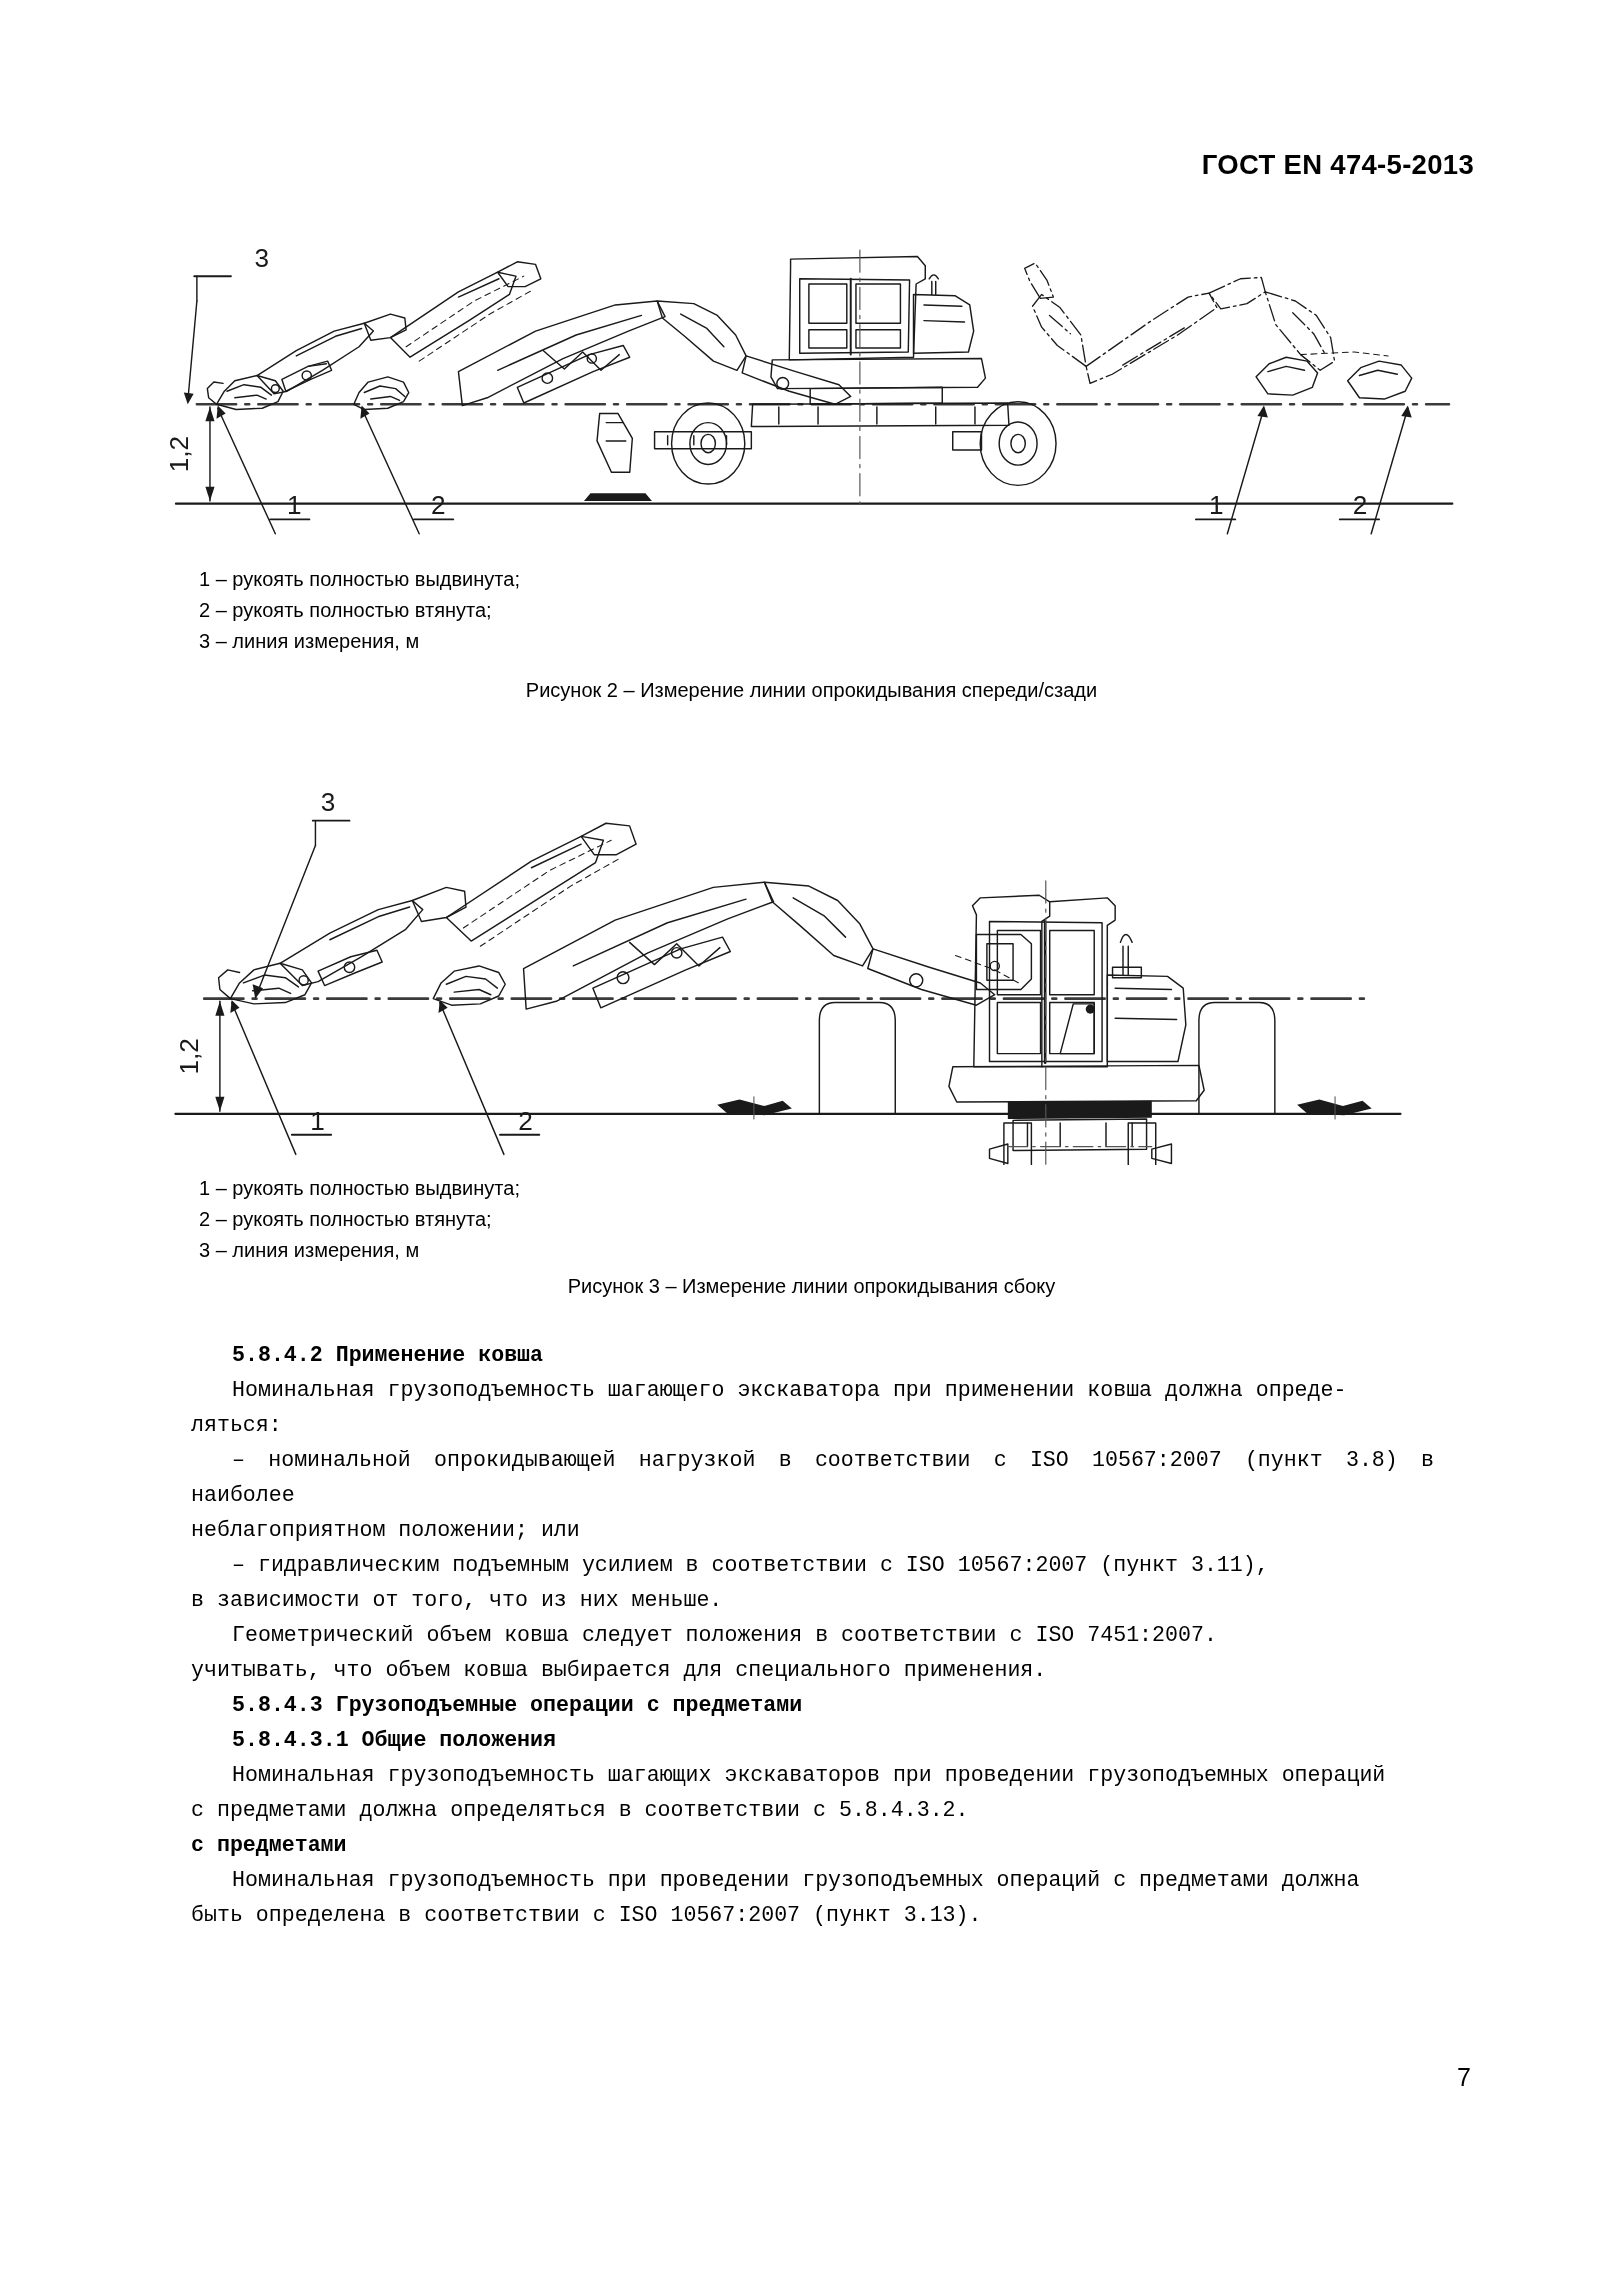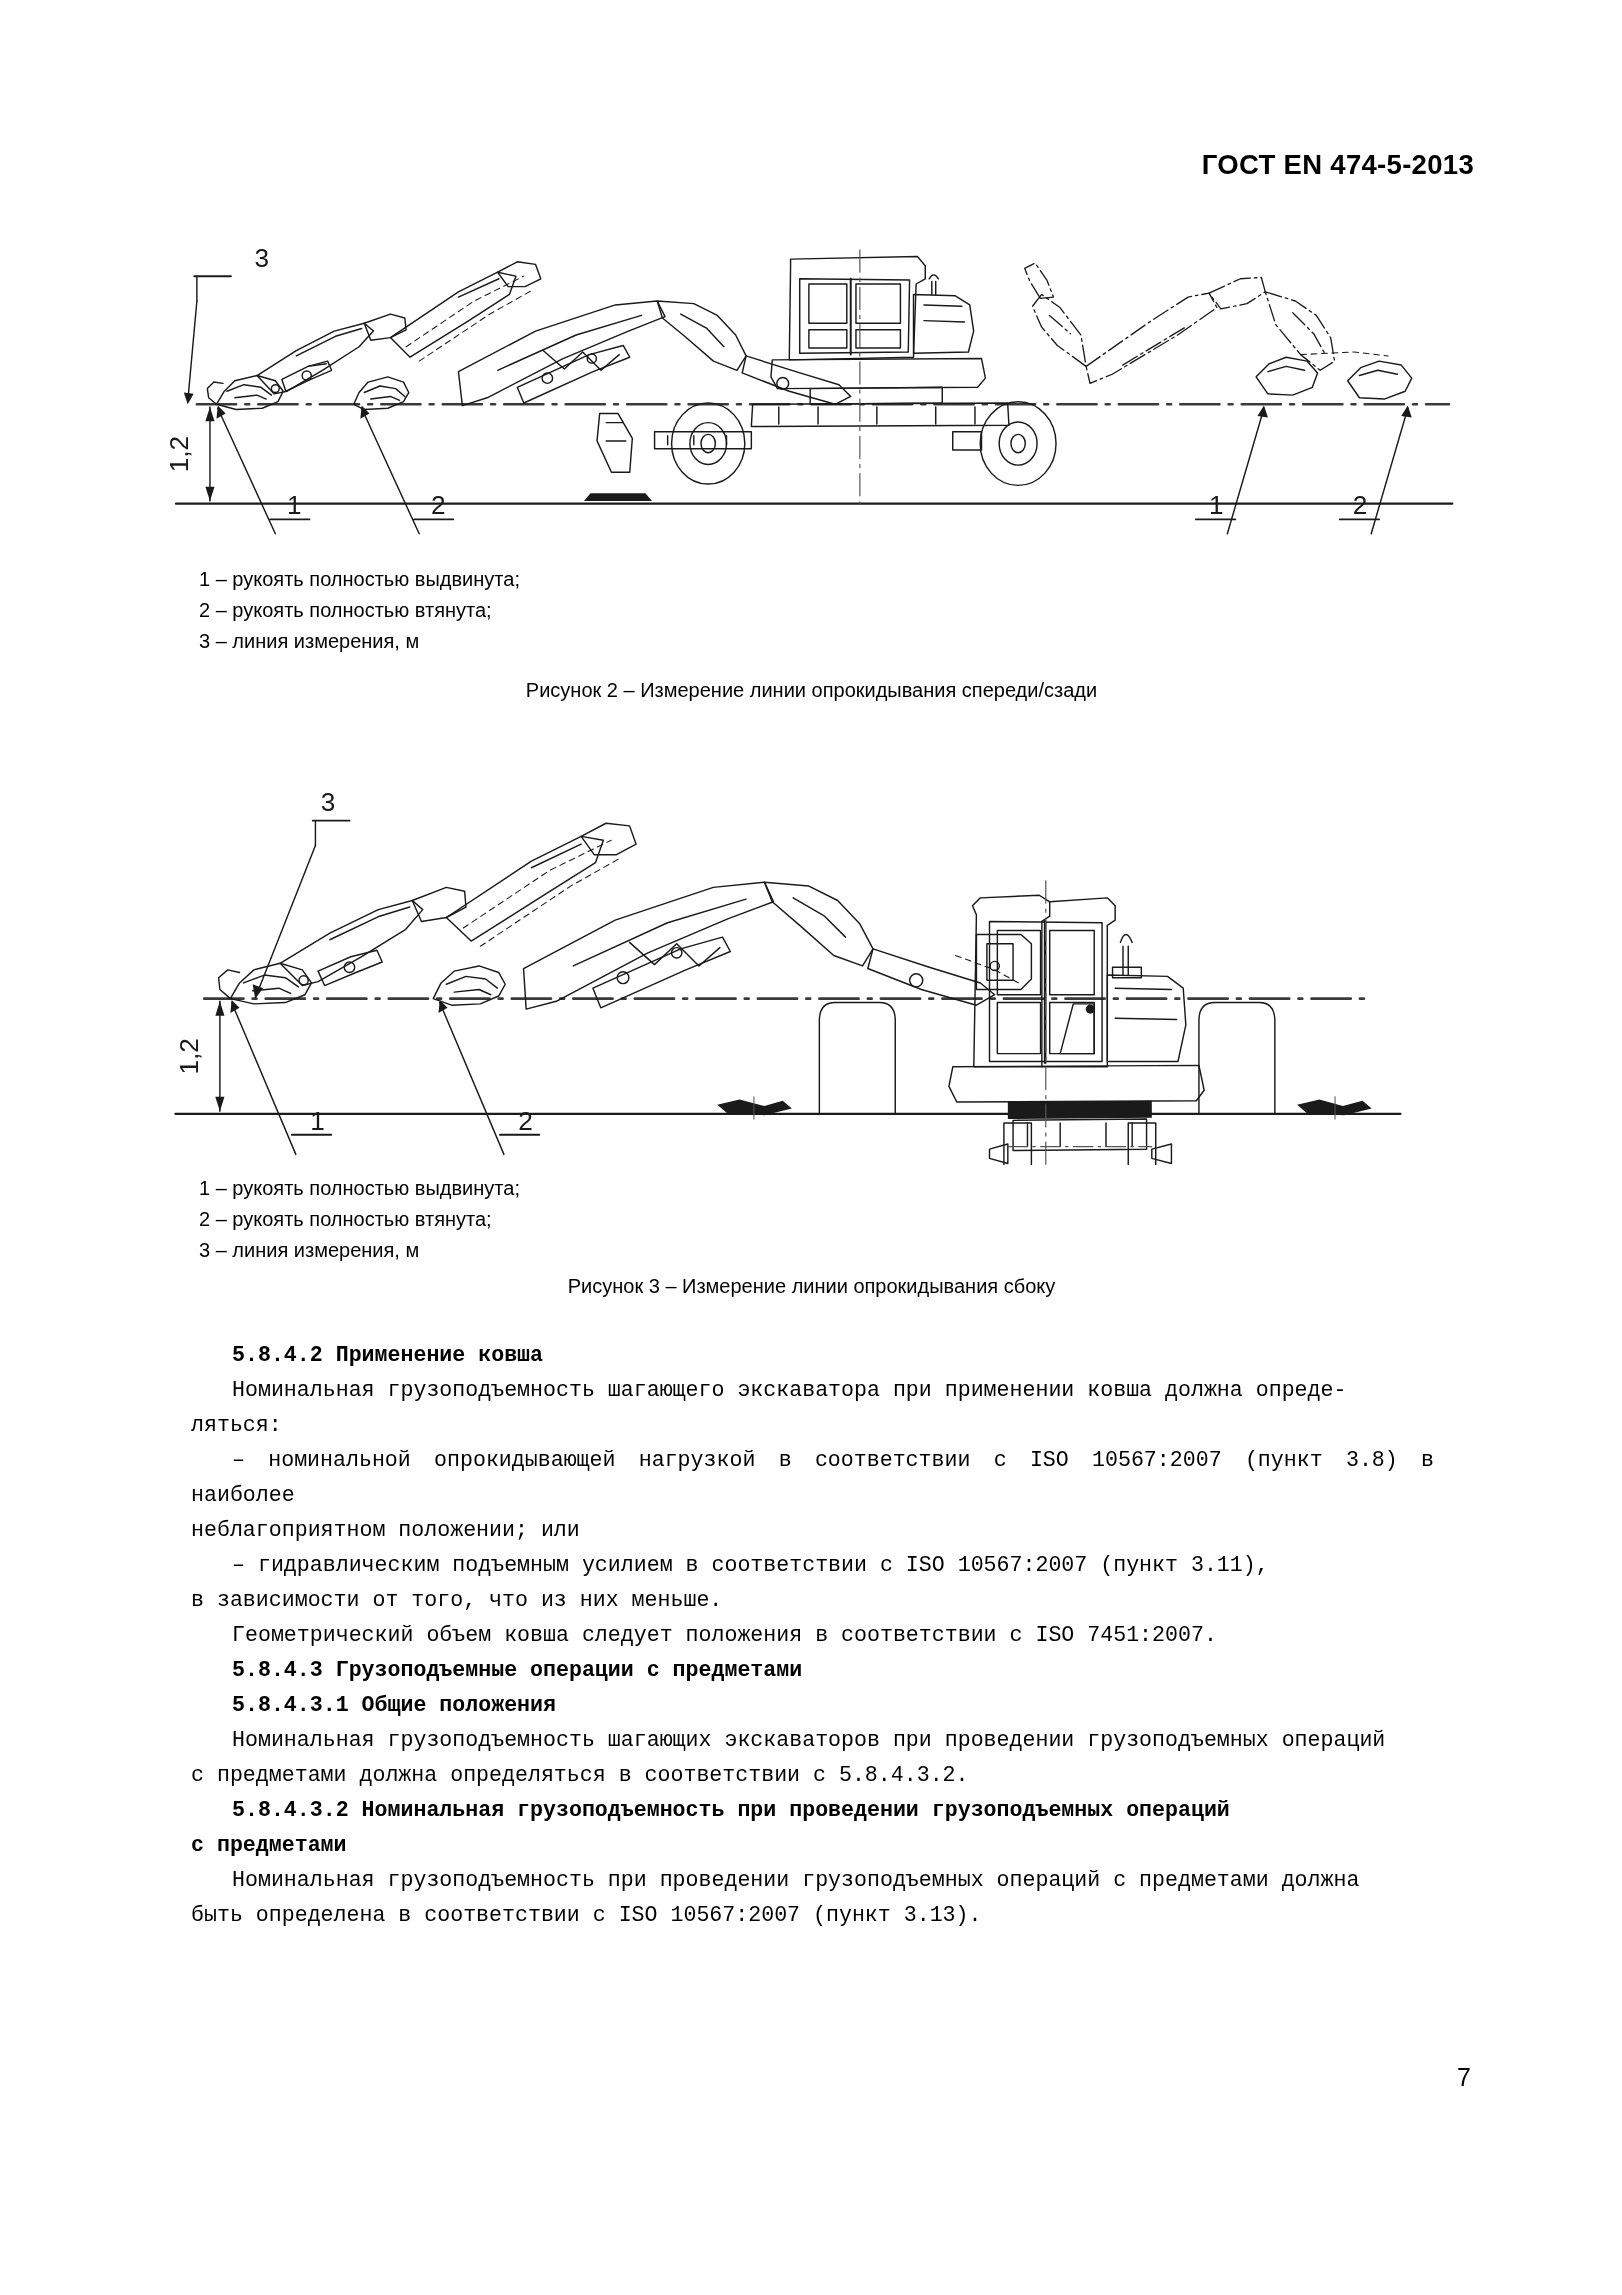--- a/index.html
+++ b/index.html
@@ -394,28 +394,28 @@
     <p class="p-run noind nojust">ляться:</p>
 
     <p class="p-run">– номинальной опрокидывающей нагрузкой в соответствии с ISO 10567:2007 (пункт 3.8) в наиболее</p>
     <p class="p-run noind nojust">неблагоприятном положении; или</p>
 
     <p class="p-run nojust">– гидравлическим подъемным усилием в соответствии с ISO 10567:2007 (пункт 3.11),</p>
     <p class="p-run noind nojust">в зависимости от того, что из них меньше.</p>
 
     <p class="p-run nojust">Геометрический объем ковша следует положения в соответствии с ISO 7451:2007.</p>
 
+    <p class="p-run noind nojust">учитывать, что объем ковша выбирается для специального применения.</p>
 
     <p class="h-run">5.8.4.3 Грузоподъемные операции с предметами</p>
     <p class="h-run">5.8.4.3.1 Общие положения</p>
 
     <p class="p-run">Номинальная грузоподъемность шагающих экскаваторов при проведении грузоподъемных операций</p>
     <p class="p-run noind nojust">с предметами должна определяться в соответствии с 5.8.4.3.2.</p>
 
-    <p class="h-run just">5.8.4.3.2 Номинальная грузоподъемность при проведении грузоподъемных операций</p>
     <p class="h-run" style="text-indent:0;">с предметами</p>
 
     <p class="p-run">Номинальная грузоподъемность при проведении грузоподъемных операций с предметами должна</p>
     <p class="p-run noind nojust">быть определена в соответствии с ISO 10567:2007 (пункт 3.13).</p>
   </div>
 
   <div class="page-number">7</div>
 
 </div>
 

